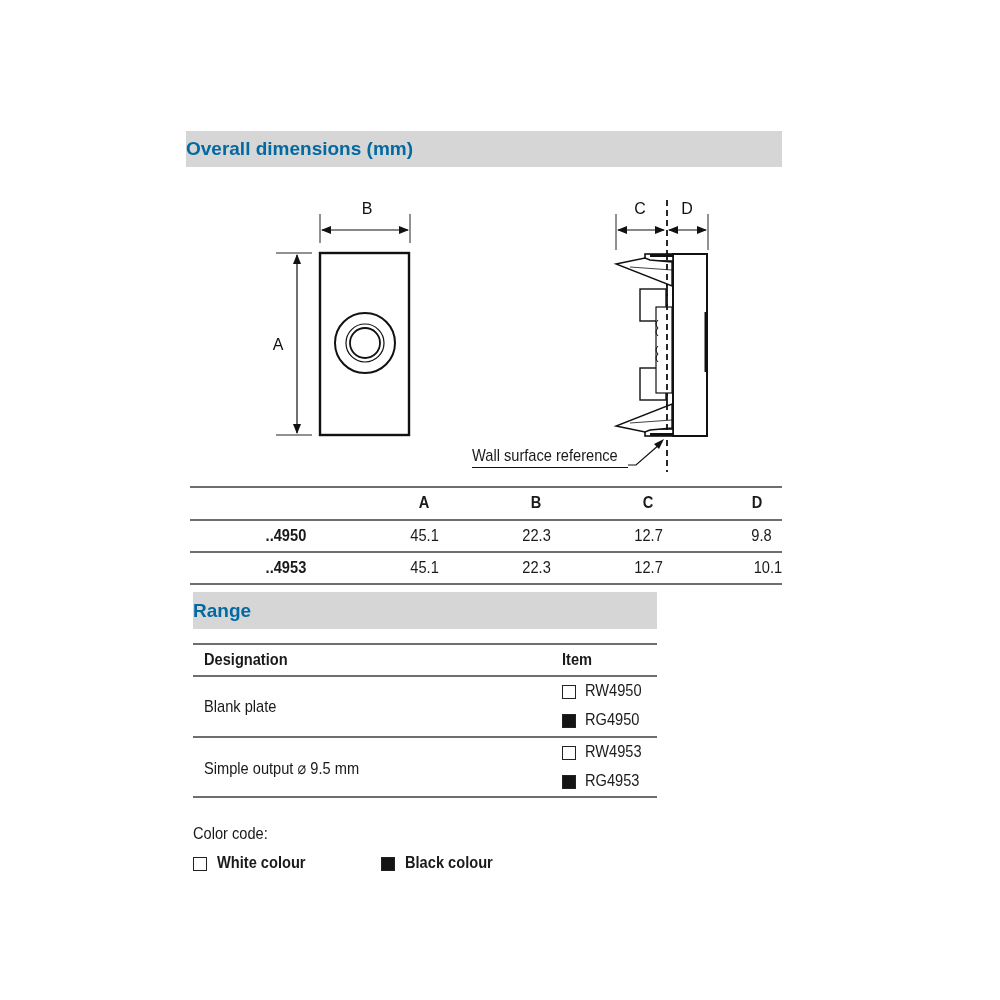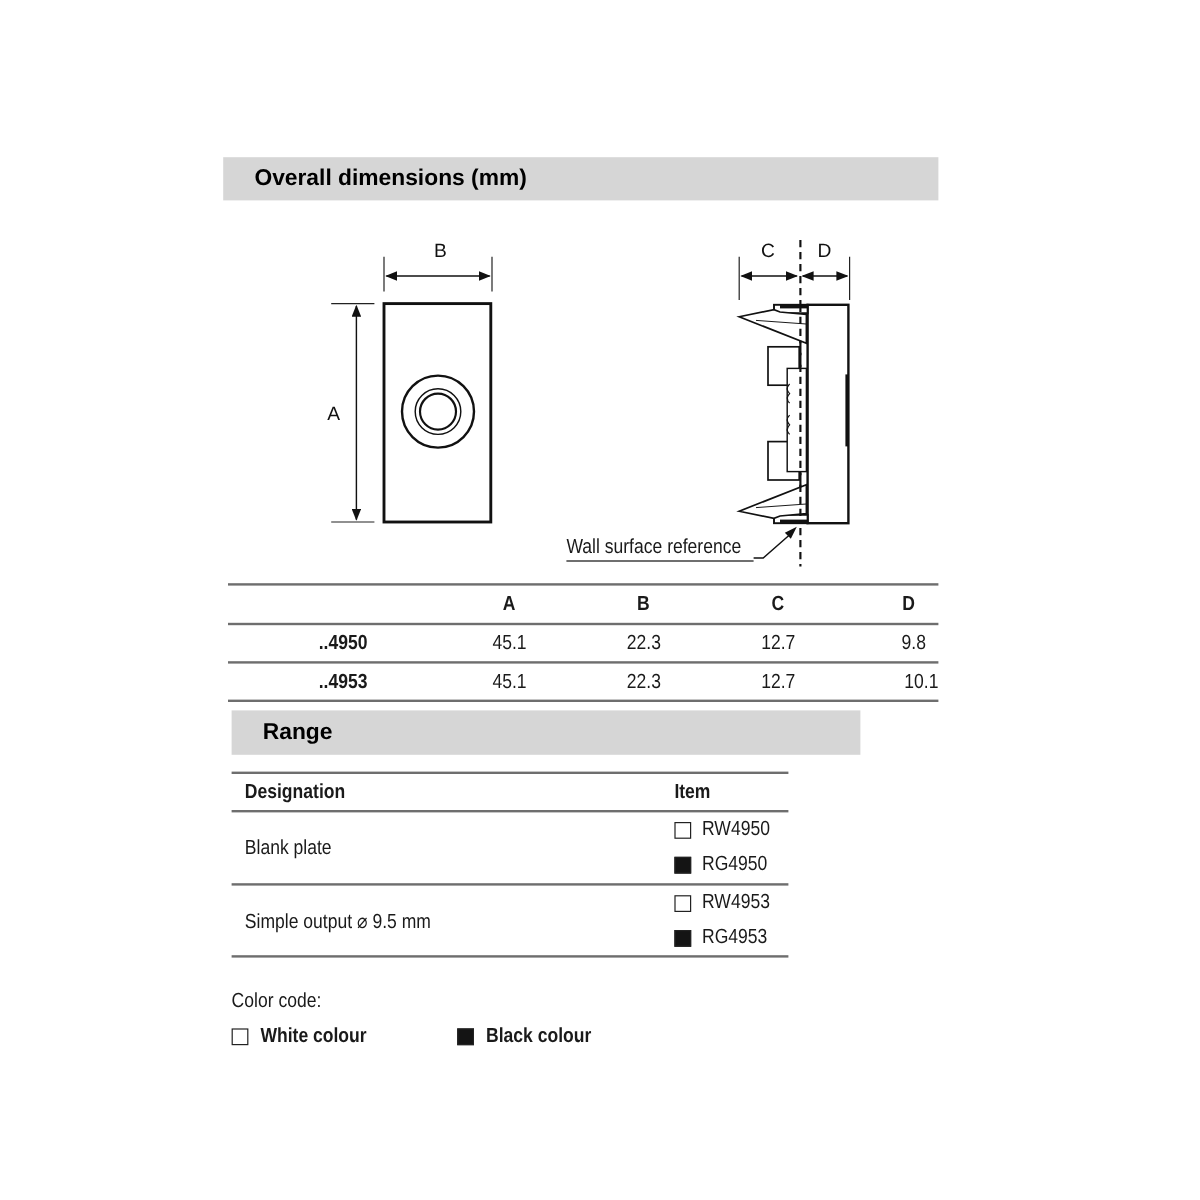--- a/index.html
+++ b/index.html
@@ -3,25 +3,25 @@
   <meta charset="utf-8">
   <style>
     html, body { margin: 0; padding: 0; background: #ffffff; }
     body {
       width: 1000px; height: 1000px; position: relative; overflow: hidden;
       font-family: "Liberation Sans", "DejaVu Sans", sans-serif; color: #1a1a1a;
     }
     .abs { position: absolute; }
     .section-bar {
       background: #d6d6d6; box-sizing: border-box;
-      font-weight: bold; font-size: 19px; color: #000000;
-      display: flex; align-items: center; padding-left: 26px;
+      font-weight: bold; font-size: 19px; color: #0369a1;
+      display: flex; align-items: center; padding-left: 0;
     }
     #overall-bar { left: 186px; top: 131px; width: 596px; height: 36px; }
-    #range-bar { left: 193px; top: 592px; width: 524px; height: 37px; }
+    #range-bar { left: 193px; top: 592px; width: 464px; height: 37px; }
 
     .rule { position: absolute; height: 2px; background: #6e6e6e; }
 
     .cell { position: absolute; font-size: 17px; transform: scaleX(0.86); transform-origin: center; white-space: nowrap; }
     .cell.bold { font-weight: bold; }
     .cell.right { transform-origin: right center; text-align: right; }
     .cell.left { transform-origin: left center; }
 
     .swatch { position: absolute; width: 14px; height: 14px; box-sizing: border-box; border: 1.5px solid #222; }
     .swatch.black { background: #141414; }

